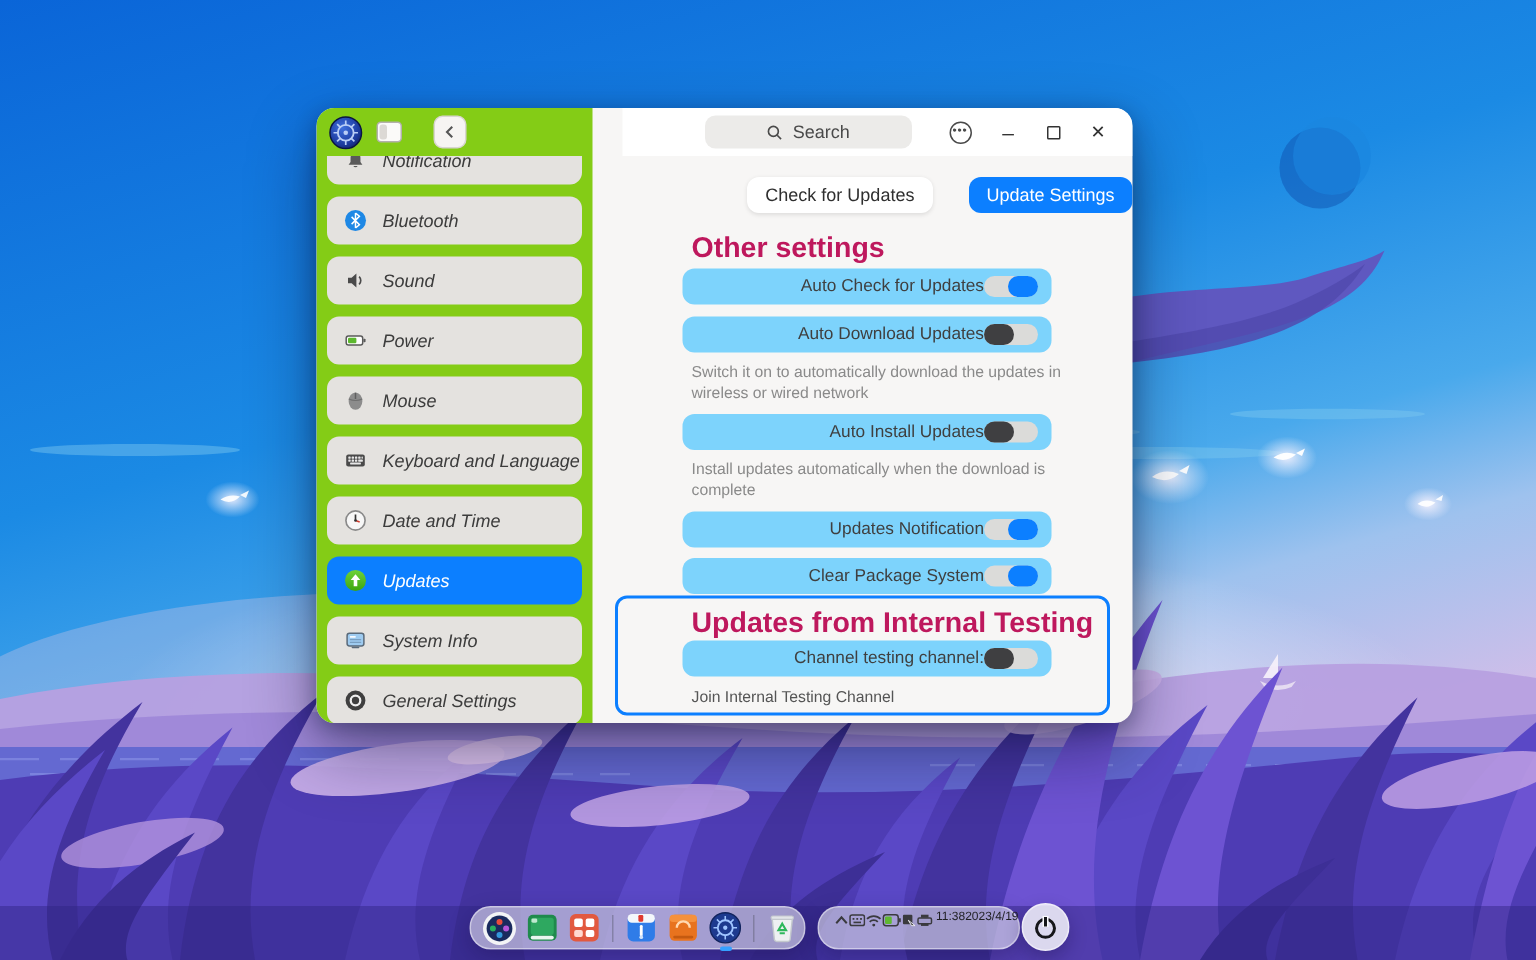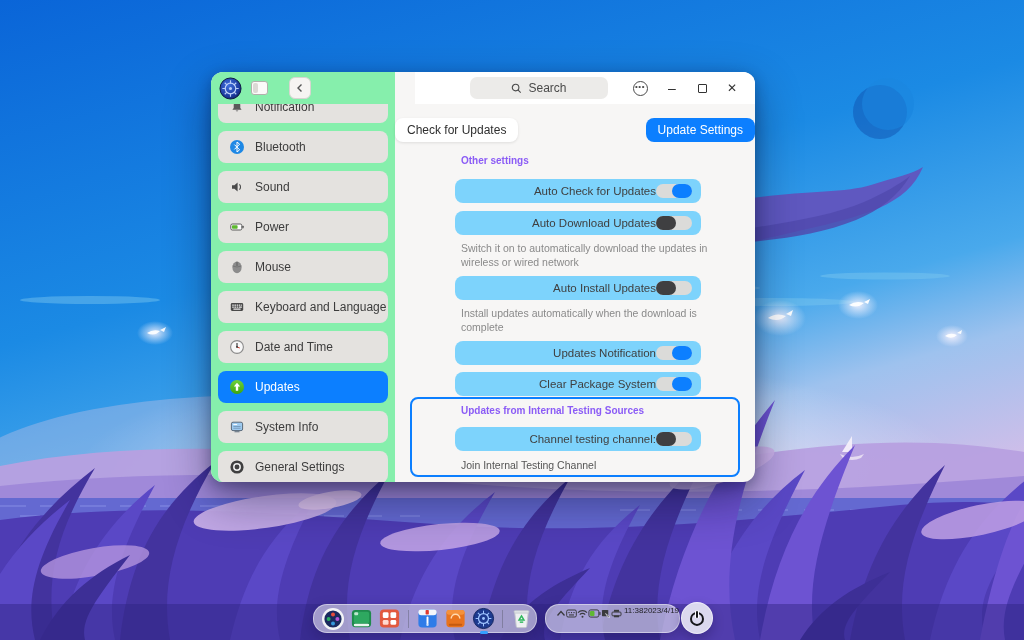--- a/index.html
+++ b/index.html
@@ -8,21 +8,21 @@
 
   .desktop { position:absolute; inset:0; width:1024px; height:640px; overflow:hidden; }
   .wallpaper { position:absolute; inset:0; }
 
   
   .window {
     position:absolute; left:211px; top:72px; width:544px; height:410px;
     border-radius:12px; overflow:hidden; background:#f7f6f5;
     box-shadow:0 18px 45px rgba(8,10,45,.45), 0 4px 14px rgba(8,10,45,.30);
   }
-  .sidebar { position:absolute; left:0; top:0; bottom:0; width:184px; background:#86efac; }
+  .sidebar { position:absolute; left:0; top:0; bottom:0; width:184px; background:#84cc16;font-style:italic; }
   .sidebar-header { height:32px; display:flex; align-items:center; gap:9px; padding-left:8px; }
   .app-logo { width:23px; height:23px; flex:0 0 auto; }
   .panel-toggle { width:17px; height:14px; border:1px solid #b3b0ac; border-radius:3px; background:#fbfaf9; position:relative; }
   .panel-toggle::before { content:""; position:absolute; left:1px; top:1px; bottom:1px; width:5px; background:#dcd9d5; border-radius:2px; }
   .back-btn { width:22px; height:22px; border:1px solid #d8d5d1; border-radius:6px; background:#f6f4f2; display:flex; align-items:center; justify-content:center; margin-left:12px; }
   .nav { position:absolute; top:32px; left:0; right:0; bottom:0; overflow:hidden; padding:0 7px; }
   .nav-item { height:32px; margin-bottom:8px; border-radius:8px; background:#e4e2df; display:flex; align-items:center; font-size:12px; color:#3c3c3c; }
   .nav-item:first-child { margin-top:-13px; }
   .nav-item.active { background:#0c7fff; color:#ffffff; }
   .nav-icon { width:16px; height:16px; margin:0 10px 0 11px; flex:0 0 auto; }
@@ -33,24 +33,24 @@
   .tb-spacer { flex:1; }
   .tb-btn { width:30px; height:24px; display:flex; align-items:center; justify-content:center; color:#2e2e2e; }
   .tb-btn.menu { margin-right:2px; }
   .menu-circle { width:15px; height:15px; border:1.2px solid #4a4a4a; border-radius:50%; display:flex; align-items:center; justify-content:center; font-size:8px; letter-spacing:.5px; color:#4a4a4a; line-height:1; padding-bottom:3px; }
   .glyph-min { font-size:14px; color:#333; }
   .glyph-max { width:9px; height:9px; border:1.3px solid #333; border-radius:1px; }
   .glyph-close { font-size:12px; color:#333; }
   .tb-btn.close { margin-right:8px; }
 
   .content { position:relative; height:378px; font-size:12px; }
-  .tabs { position:absolute; top:14px; left:0; right:0; display:flex; justify-content:space-between; gap:4px; }
+  .tabs { position:absolute; top:14px; left:0; right:0; display:flex; justify-content:flex-end; gap:24px; }
   .tab { height:24px; padding:0 12px; border-radius:8px; display:flex; align-items:center; font-size:12px; color:#2f2f2f; background:#ffffff; box-shadow:0 1px 3px rgba(0,0,0,.10); }
   .tab.active { background:#0c7fff; color:#ffffff; box-shadow:none; }
-  .sec-title { position:absolute; left:66px; font-size:10px; font-weight:bold; color:#8b5cf6; }
+  .sec-title { position:absolute; left:66px; font-size:19px; font-weight:bold; color:#be185d; }
   .row { position:absolute; left:60px; width:246px; height:24px; border-radius:8px; background:#7dd3fc; display:flex; align-items:center; justify-content:flex-end; padding:0 9px 0 10px; }
   .row-label { font-size:11.5px; color:#3f3f3f; white-space:nowrap; }
   .desc { position:absolute; left:66px; width:252px; font-size:10.5px; line-height:1.38; color:#8a8a8a; }
   .toggle { position:relative; width:36px; height:14px; border-radius:7px; background:#dbdbd9; flex:0 0 auto; }
   .toggle .knob { position:absolute; top:0; width:20px; height:14px; border-radius:7px; }
   .toggle.on .knob { right:0; background:#0c7fff; }
   .toggle.off .knob { left:0; background:#3f3f41; }
   .hl-box { position:absolute; left:15px; top:293px; width:330px; height:80px; border:2px solid #0c7fff; border-radius:8px; }
   .link-label { position:absolute; left:66px; font-size:10.5px; color:#555; }
 

